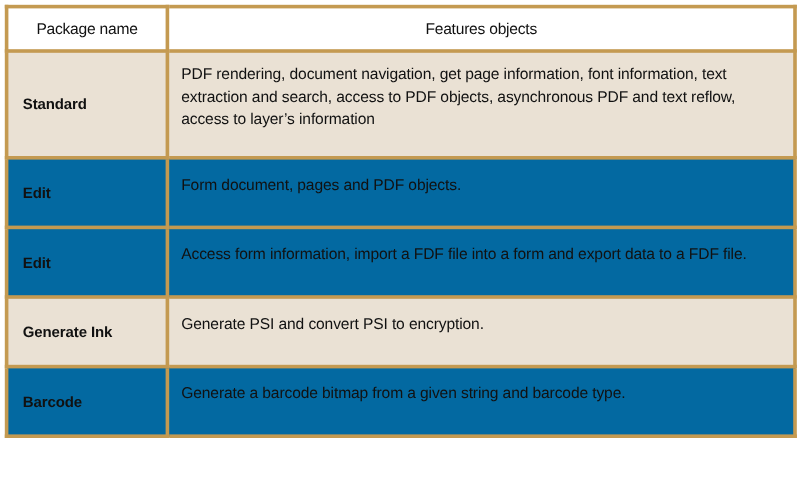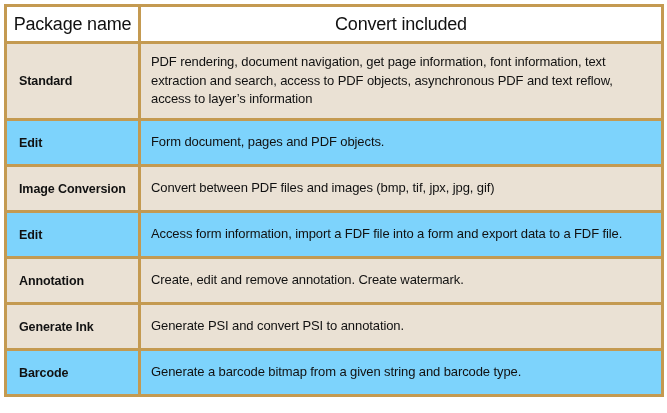--- a/index.html
+++ b/index.html
@@ -37,96 +37,88 @@
   }
 
   
   col.col-pkg  { width: 134px; }
   col.col-feat { width: 523px; }
 
   
   thead th {
     background: #ffffff;
     font-weight: 400;
-    font-size: 18px;
+    font-size: 13px;
     text-align: center;
     height: 34px;
     line-height: 1.15;
     letter-spacing: -0.2px;
   }
 
   
   tbody td.pkg {
     font-weight: bold;
     font-size: 12.5px;
     text-align: left;
     padding: 6px 0 6px 12px;
     letter-spacing: -0.1px;
   }
 
   tbody td.feat {
     font-weight: 400;
     font-size: 13px;
     text-align: left;
-    padding: 6px 10px 6px 10px;
+    padding: 6px 10px 18px 10px;
     line-height: 1.42;
     letter-spacing: -0.1px;
   }
 
   
   tbody tr.row-tall td {
     height: 62px;
   }
   tbody tr.row-normal td {
     height: 31px;
   }
 
   
   tbody tr.fill-beige td { background: #eae1d4; }
-  tbody tr.fill-white td { background: #7dd3fc; }
+  tbody tr.fill-white td { background: #0369a1; }
 </style>
 </head>
 <body>
 
 <div id="table-wrap">
   <table class="features-table">
     <colgroup>
       <col class="col-pkg">
       <col class="col-feat">
     </colgroup>
     <thead>
       <tr>
         <th>Package name</th>
-        <th>Convert included</th>
+        <th>Features objects</th>
       </tr>
     </thead>
     <tbody id="table-body">
         <tr class="fill-beige row-tall">
           <td class="pkg">Standard</td>
           <td class="feat">PDF rendering, document navigation, get page information, font information, text extraction and search, access to PDF objects, asynchronous PDF and text reflow, access to layer’s information</td>
         </tr>
         <tr class="fill-white row-normal">
           <td class="pkg">Edit</td>
           <td class="feat">Form document, pages and PDF objects.</td>
         </tr>
-        <tr class="fill-beige row-normal">
-          <td class="pkg">Image Conversion</td>
-          <td class="feat">Convert between PDF files and images (bmp, tif, jpx, jpg, gif)</td>
-        </tr>
         <tr class="fill-white row-normal">
           <td class="pkg">Edit</td>
           <td class="feat">Access form information, import a FDF file into a form and export data to a FDF file.</td>
         </tr>
         <tr class="fill-beige row-normal">
-          <td class="pkg">Annotation</td>
-          <td class="feat">Create, edit and remove annotation. Create watermark.</td>
-        </tr>
-        <tr class="fill-beige row-normal">
           <td class="pkg">Generate Ink</td>
-          <td class="feat">Generate PSI and convert PSI to annotation.</td>
+          <td class="feat">Generate PSI and convert PSI to encryption.</td>
         </tr>
         <tr class="fill-white row-normal">
           <td class="pkg">Barcode</td>
           <td class="feat">Generate a barcode bitmap from a given string and barcode type.</td>
         </tr>
       </tbody>
   </table>
 </div>
 
 </body></html>

